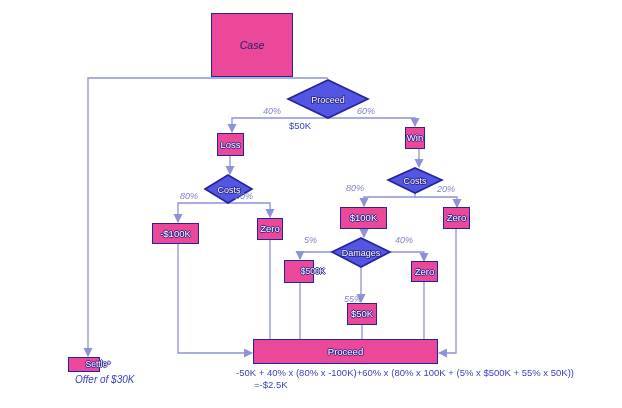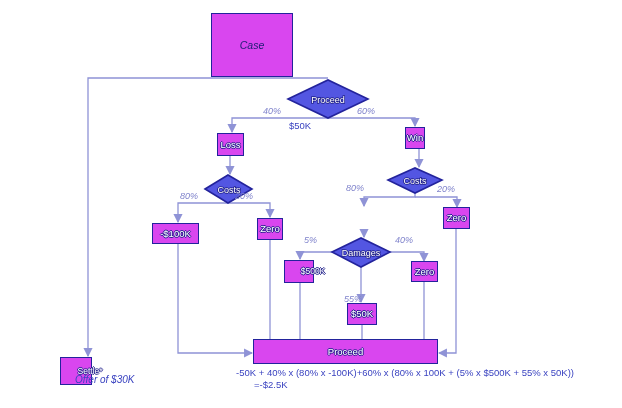--- a/index.html
+++ b/index.html
@@ -3,21 +3,21 @@
 <meta charset="utf-8">
 <style>
   html,body{margin:0;padding:0;background:#fff;}
   #stage{
     position:relative;width:622px;height:408px;background:#ffffff;
     font-family:"Liberation Sans", sans-serif;overflow:hidden;
   }
   #edges{position:absolute;left:0;top:0;width:622px;height:408px;}
   .node{
     position:absolute;box-sizing:border-box;
-    background:#d946ef;border:1.6px solid #23239c;
+    background:#ec4899;border:1.6px solid #23239c;
     color:#ffffff;display:flex;align-items:center;justify-content:center;
     font-size:9.5px;line-height:1;white-space:nowrap;
     text-shadow:-1px 0 #23238c,1px 0 #23238c,0 -1px #23238c,0 1px #23238c;
   }
   .node.case{font-style:italic;color:#1c1c72;text-shadow:none;font-size:10.5px;}
   .node.tiny{font-size:8.5px;padding-left:28px;}
   .pct{
     position:absolute;font-size:9px;font-style:italic;color:#8084cc;
     line-height:1;white-space:nowrap;
   }
@@ -81,32 +81,33 @@
   <div class="node case" style="left:211px;top:13px;width:82px;height:64px;">Case</div>
 
   <div class="node" style="left:217px;top:133px;width:27px;height:23px;">Loss</div>
 
   <div class="node" style="left:405px;top:127px;width:20px;height:22px;">Win</div>
 
   <div class="node" style="left:152px;top:223px;width:47px;height:21px;">-$100K</div>
 
   <div class="node" style="left:257px;top:218px;width:26px;height:22px;">Zero</div>
 
+  <div class="node" style="left:340px;top:207px;width:47px;height:22px;">$100K</div>
 
   <div class="node" style="left:443px;top:207px;width:27px;height:22px;">Zero</div>
 
   <div class="node tiny" style="left:284px;top:260px;width:30px;height:23px;">$500K</div>
 
   <div class="node" style="left:411px;top:261px;width:27px;height:21px;">Zero</div>
 
   <div class="node" style="left:347px;top:303px;width:30px;height:22px;">$50K</div>
 
   <div class="node" style="left:253px;top:339px;width:185px;height:25px;">Proceed</div>
 
-  <div class="node tiny" style="left:60px;top:357px;width:32px;height:28px;">Settle*</div>
+  <div class="node tiny" style="left:68px;top:357px;width:32px;height:15px;">Settle*</div>
 
   <div class="pct" style="left:263px;top:107px;">40%</div>
   <div class="pct" style="left:357px;top:107px;">60%</div>
   <div class="note" style="left:289px;top:120px;">$50K</div>
   <div class="pct" style="left:180px;top:192px;">80%</div>
   <div class="pct" style="left:235px;top:192px;">20%</div>
   <div class="pct" style="left:346px;top:184px;">80%</div>
   <div class="pct" style="left:437px;top:185px;">20%</div>
   <div class="pct" style="left:304px;top:236px;">5%</div>
   <div class="pct" style="left:395px;top:236px;">40%</div>

